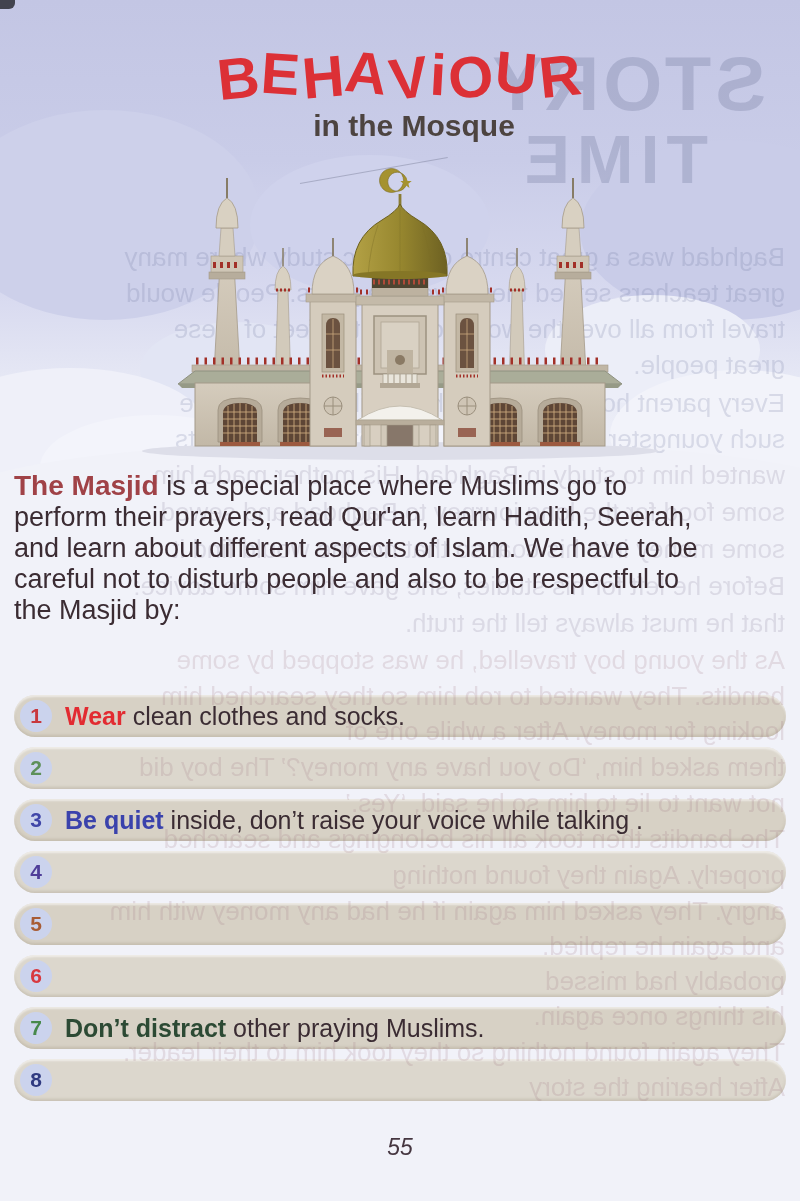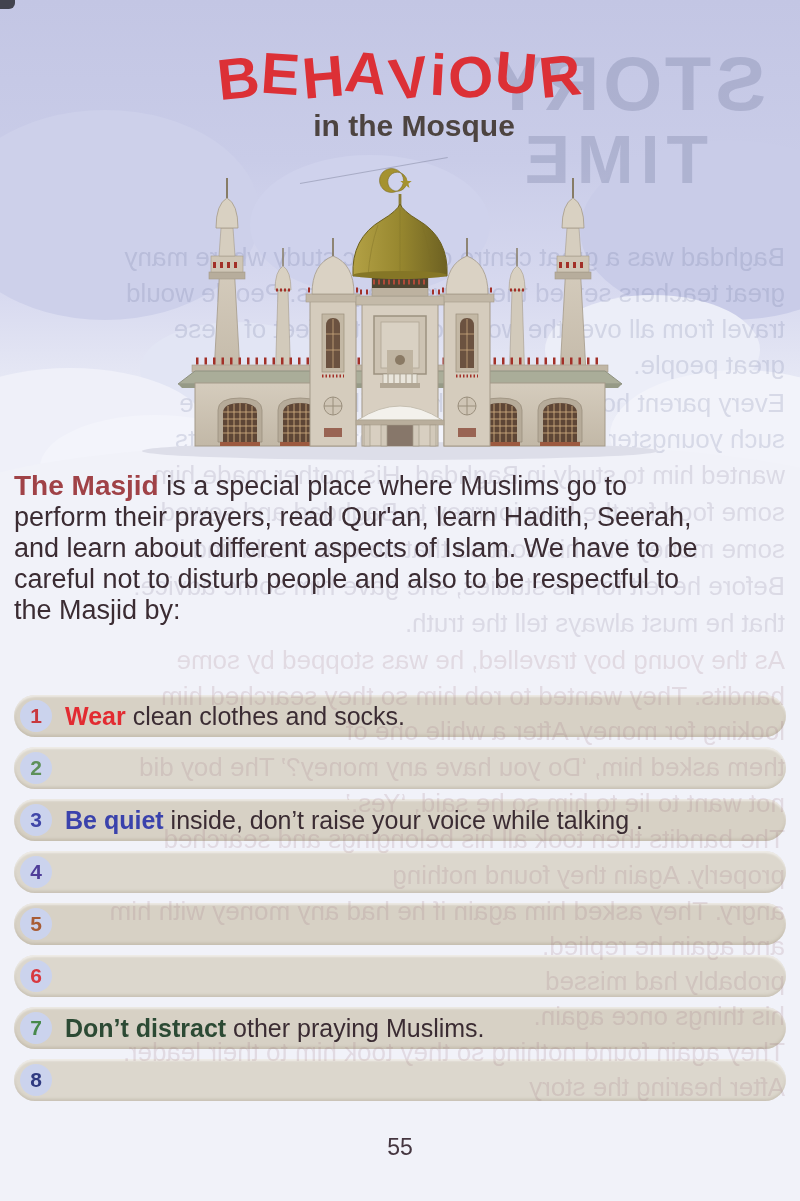--- a/index.html
+++ b/index.html
@@ -54,21 +54,21 @@
         box-shadow:inset 0 2px 2px rgba(255,255,255,.55), inset 0 -2px 3px rgba(150,140,120,.28);}
   .rule:nth-child(even){background:#dcd7cd;}
   .num{width:32px;height:32px;margin-left:6px;border-radius:50%;background:#cbd3ed;flex:none;
        display:flex;align-items:center;justify-content:center;font-size:21px;font-weight:bold;}
   .txt{margin-left:13px;font-size:25px;color:#3b2c33;white-space:pre;}
   .kw{font-weight:bold;}
   .rest{white-space:pre;}
 
   
   .pageno{position:absolute;left:0;top:1134px;width:800px;text-align:center;font-size:23px;
-          color:#453640;z-index:4;}
+          color:#453640;z-index:4;font-style:italic;}
   .corner-mark{position:absolute;left:0;top:0;width:15px;height:9px;background:#2c2c34;
                border-bottom-right-radius:6px;opacity:.85;z-index:6;}
 </style>
 </head>
 <body>
 
 <div class="page">
 
   <div class="sky">
     <div class="cloud c7"></div>

